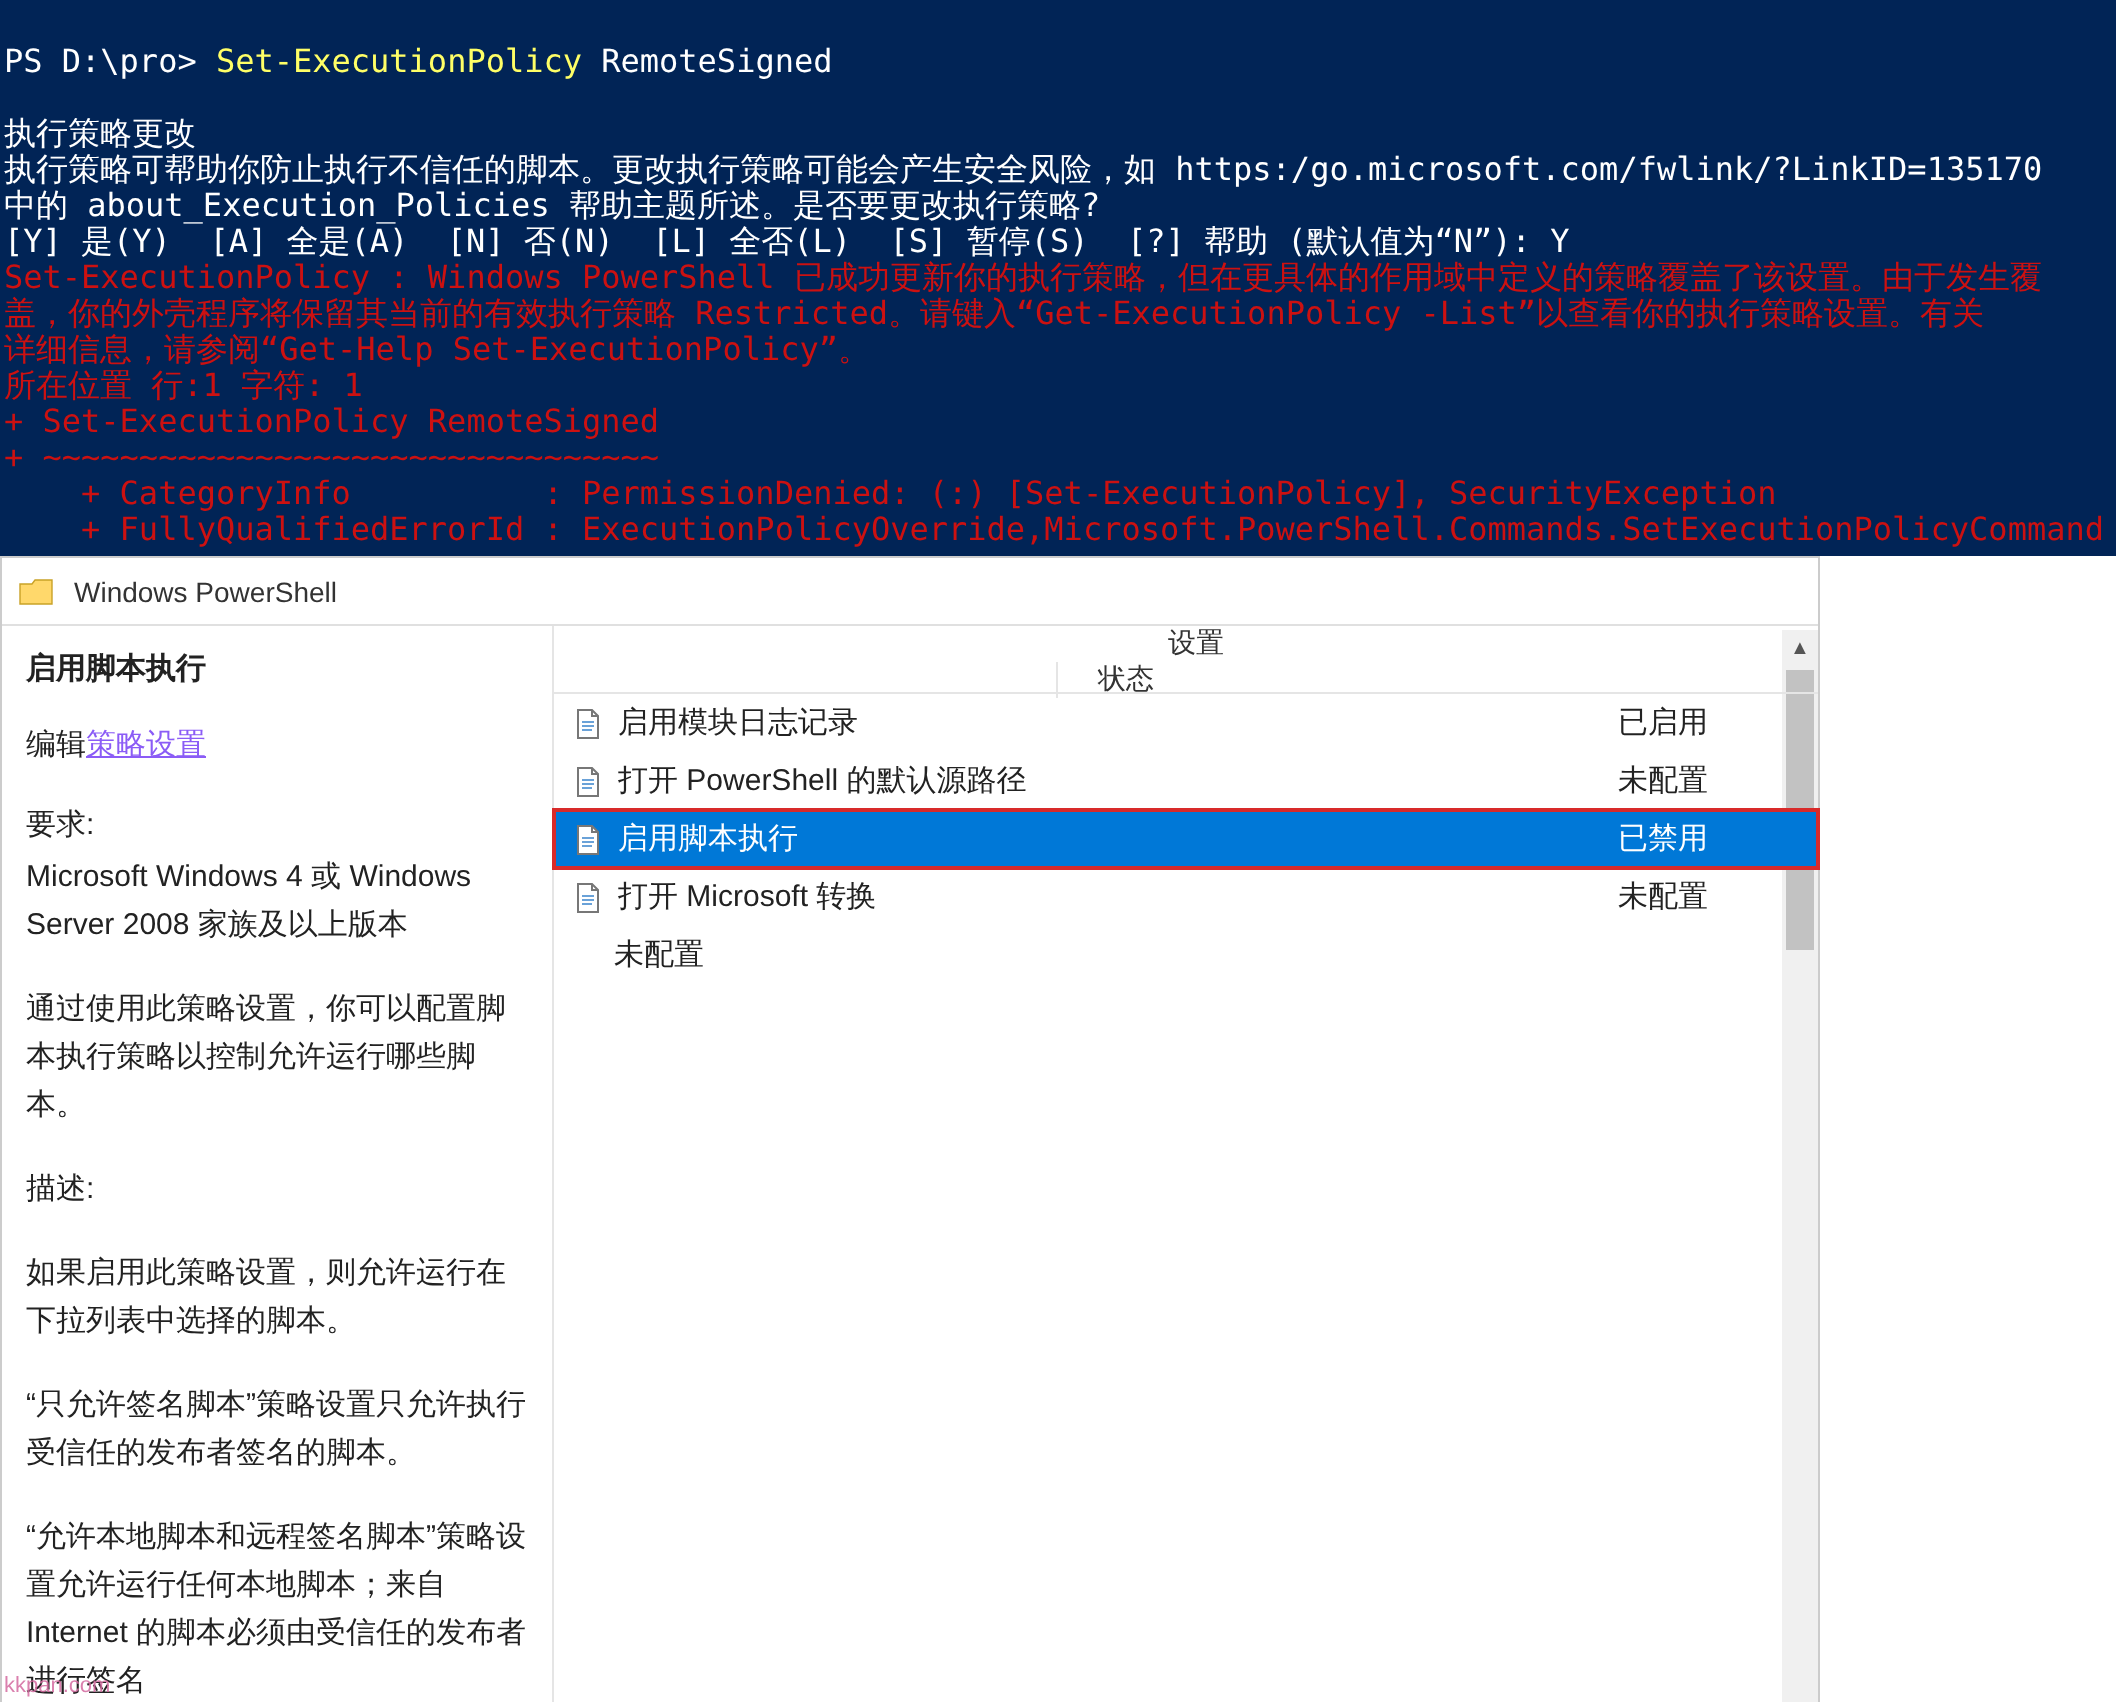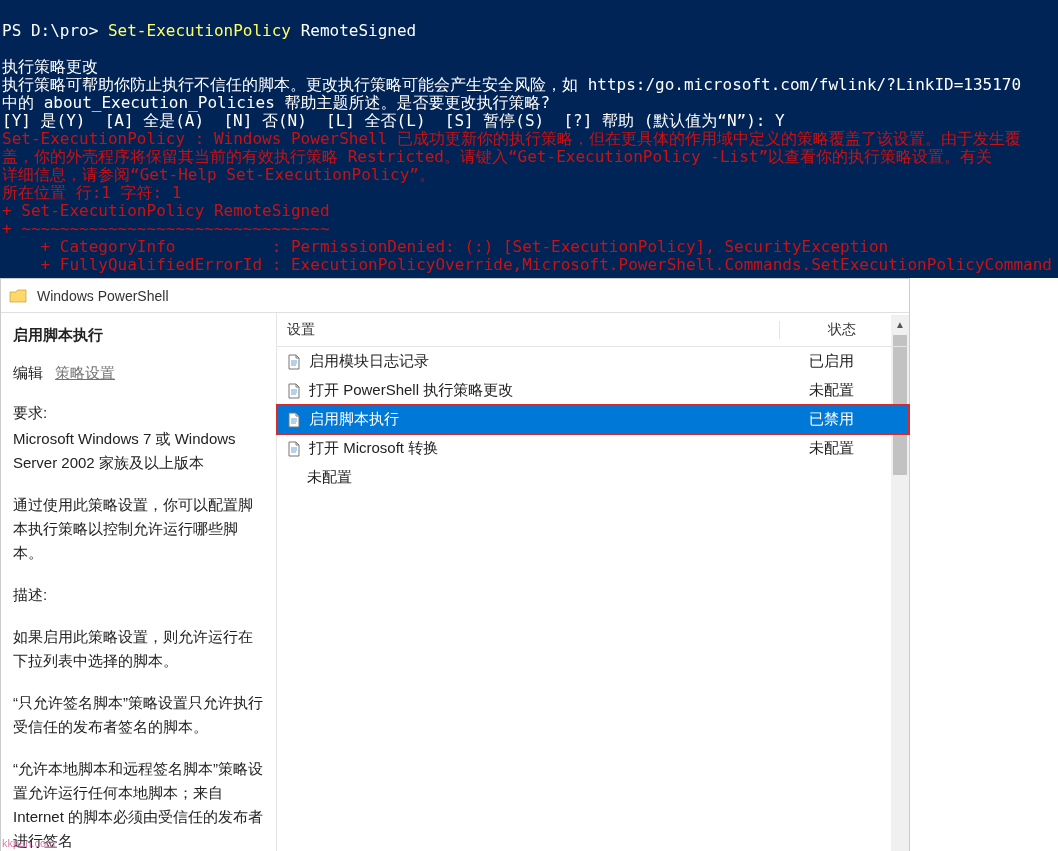--- a/index.html
+++ b/index.html
@@ -53,21 +53,21 @@
     width: 275px;
     padding: 10px 12px 10px 12px;
     font-size: 15px;
     color: #222;
     line-height: 1.6;
     overflow: hidden;
     position: relative;
   }
   .gp-left .policy-name { font-weight: 600; margin-bottom: 14px; }
   .gp-left .edit-line { margin-bottom: 16px; }
-  .gp-left a { color: #737373; text-decoration: underline; cursor: pointer; margin-left: 12px; }
+  .gp-left a { color: #8b5cf6; text-decoration: underline; cursor: pointer; }
   .gp-left .req-label { margin-bottom: 2px; }
   .gp-left .req-text { margin-bottom: 18px; }
   .gp-left .section { margin-bottom: 18px; }
   .scrollbar-gutter {
     position: absolute;
     right: 0; top: 36px; bottom: 0;
     width: 18px;
     background: #f0f0f0;
   }
   .scrollbar-gutter .up, .scrollbar-gutter .down {
@@ -85,26 +85,27 @@
     position: relative;
     border-left: 1px solid #e5e5e5;
   }
   .gp-headers {
     display: flex;
     font-size: 14px;
     color: #333;
     border-bottom: 1px solid #e5e5e5;
     height: 34px;
     align-items: center;
+    flex-direction: column;
   }
   .gp-headers .col-setting {
     flex: 1; padding-left: 10px;
   }
   .gp-headers .col-state {
-    width: 130px; text-align: left; padding-left: 48px;
+    width: 130px; text-align: left; padding-left: 20px;
     border-left: 1px solid #e5e5e5;
   }
   .gp-row {
     display: flex;
     align-items: center;
     height: 29px;
     font-size: 15px;
     color: #222;
     gap: 10px;
   }
@@ -162,21 +163,21 @@
     <span>Windows PowerShell</span>
   </div>
   <div class="gp-body">
 
     <div class="gp-left">
       <div class="policy-name">启用脚本执行</div>
       <div class="edit-line">
         <span>编辑</span><a>策略设置</a>
       </div>
       <div class="req-label">要求:</div>
-      <div class="req-text">Microsoft Windows 7 或 Windows Server 2002 家族及以上版本</div>
+      <div class="req-text">Microsoft Windows 4 或 Windows Server 2008 家族及以上版本</div>
       <div class="section">通过使用此策略设置，你可以配置脚本执行策略以控制允许运行哪些脚本。</div>
       <div class="section">描述:</div>
       <div class="section">如果启用此策略设置，则允许运行在下拉列表中选择的脚本。</div>
       <div class="section">“只允许签名脚本”策略设置只允许执行受信任的发布者签名的脚本。</div>
       <div class="section">“允许本地脚本和远程签名脚本”策略设置允许运行任何本地脚本；来自 Internet 的脚本必须由受信任的发布者进行签名</div>
     </div>
 
     <div class="scrollbar-gutter">
       <div class="up">▲</div>
       <div class="thumb"></div>
@@ -204,21 +205,21 @@
           </div>
           <div class="gp-row">
             <div class="col-setting">
               <svg class="doc-icon" viewBox="0 0 14 16">
                 <path d="M2 1 H9 L12 4 V15 H2 Z" fill="#ffffff" stroke="#777" stroke-width="1"></path>
                 <path d="M9 1 V4 H12" fill="none" stroke="#777" stroke-width="1"></path>
                 <line x1="4" y1="7" x2="10" y2="7" stroke="#6aa2d8" stroke-width="1"></line>
                 <line x1="4" y1="9" x2="10" y2="9" stroke="#6aa2d8" stroke-width="1"></line>
                 <line x1="4" y1="11" x2="9" y2="11" stroke="#6aa2d8" stroke-width="1"></line>
               </svg>
-              <span>打开 PowerShell 执行策略更改</span>
+              <span>打开 PowerShell 的默认源路径</span>
             </div>
             <div class="col-state">未配置</div>
           </div>
           <div class="gp-row selected highlighted-border">
             <div class="col-setting">
               <svg class="doc-icon" viewBox="0 0 14 16">
                 <path d="M2 1 H9 L12 4 V15 H2 Z" fill="#ffffff" stroke="#777" stroke-width="1"></path>
                 <path d="M9 1 V4 H12" fill="none" stroke="#777" stroke-width="1"></path>
                 <line x1="4" y1="7" x2="10" y2="7" stroke="#6aa2d8" stroke-width="1"></line>
                 <line x1="4" y1="9" x2="10" y2="9" stroke="#6aa2d8" stroke-width="1"></line>

